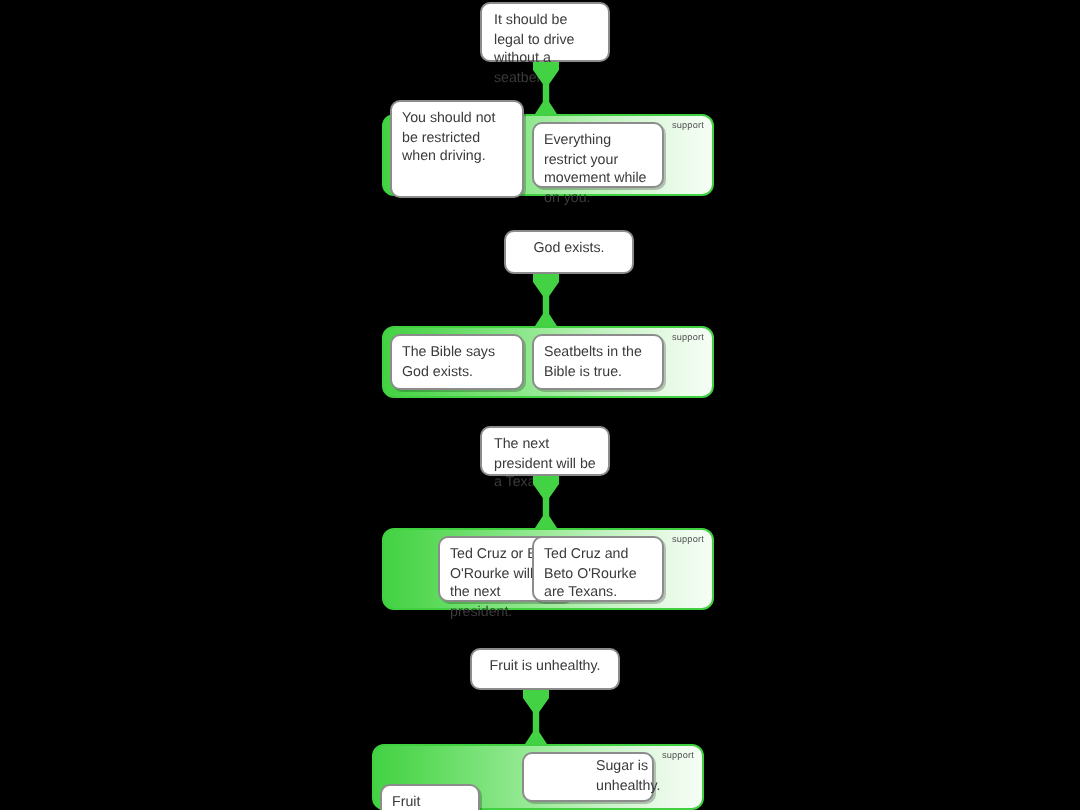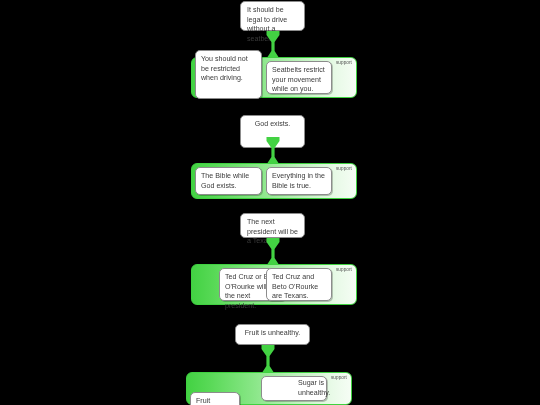--- a/index.html
+++ b/index.html
@@ -114,40 +114,40 @@
         <path d="M1.5,0 L14.5,0 L14.5,4 L9.6,11 L9.6,20 L14.8,28 L1.2,28 L6.4,20 L6.4,11 L1.5,4 Z" fill="#43d243"></path>
       </svg>
     </div>
 
     <div class="support-group" style="left:191px; top:57px; width:166px; height:41px;">
       <span class="support-label">support</span>
     </div>
 
     <div class="premise-node" style="left:195px; top:50px; width:67px; height:49px;">You should not be restricted when driving.</div>
 
-    <div class="premise-node" style="left:266px; top:61px; width:66px; height:33px;">Seatbelts restrict your movement while on you.</div>
+    <div class="premise-node" style="left:266px; top:61px; width:66px; height:33px;">Everything restrict your movement while on you.</div>
   </div>
 
   <div class="argument" style="top:0px;height:200px;">
 
-    <div class="claim-node vcenter" style="left:240px; top:115px; width:65px; height:33px; justify-content:center; text-align:center;">God exists.</div>
+    <div class="claim-node vcenter" style="left:252px; top:115px; width:65px; height:22px; justify-content:center; text-align:center;">God exists.</div>
 
     <div class="stem" style="left:265px; top:137px; width:16px; height:28px;">
       <svg width="16" height="28" viewBox="0 0 16 28">
         <path d="M1.5,0 L14.5,0 L14.5,4 L9.6,11 L9.6,20 L14.8,28 L1.2,28 L6.4,20 L6.4,11 L1.5,4 Z" fill="#43d243"></path>
       </svg>
     </div>
 
     <div class="support-group" style="left:191px; top:163px; width:166px; height:36px;">
       <span class="support-label">support</span>
     </div>
 
-    <div class="premise-node" style="left:195px; top:167px; width:67px; height:28px;">The Bible while God exists.</div>
+    <div class="premise-node" style="left:195px; top:167px; width:67px; height:28px;">The Bible says God exists.</div>
 
-    <div class="premise-node" style="left:266px; top:167px; width:66px; height:28px;">Everything in the Bible is true.</div>
+    <div class="premise-node" style="left:266px; top:167px; width:66px; height:28px;">Seatbelts in the Bible is true.</div>
   </div>
 
   <div class="argument" style="top:0px;height:310px;">
 
     <div class="claim-node" style="left:240px; top:213px; width:65px; height:25px;">The next president will be a Texan.</div>
 
     <div class="stem" style="left:265px; top:238px; width:16px; height:28px;">
       <svg width="16" height="28" viewBox="0 0 16 28">
         <path d="M1.5,0 L14.5,0 L14.5,4 L9.6,11 L9.6,20 L14.8,28 L1.2,28 L6.4,20 L6.4,11 L1.5,4 Z" fill="#43d243"></path>
       </svg>

